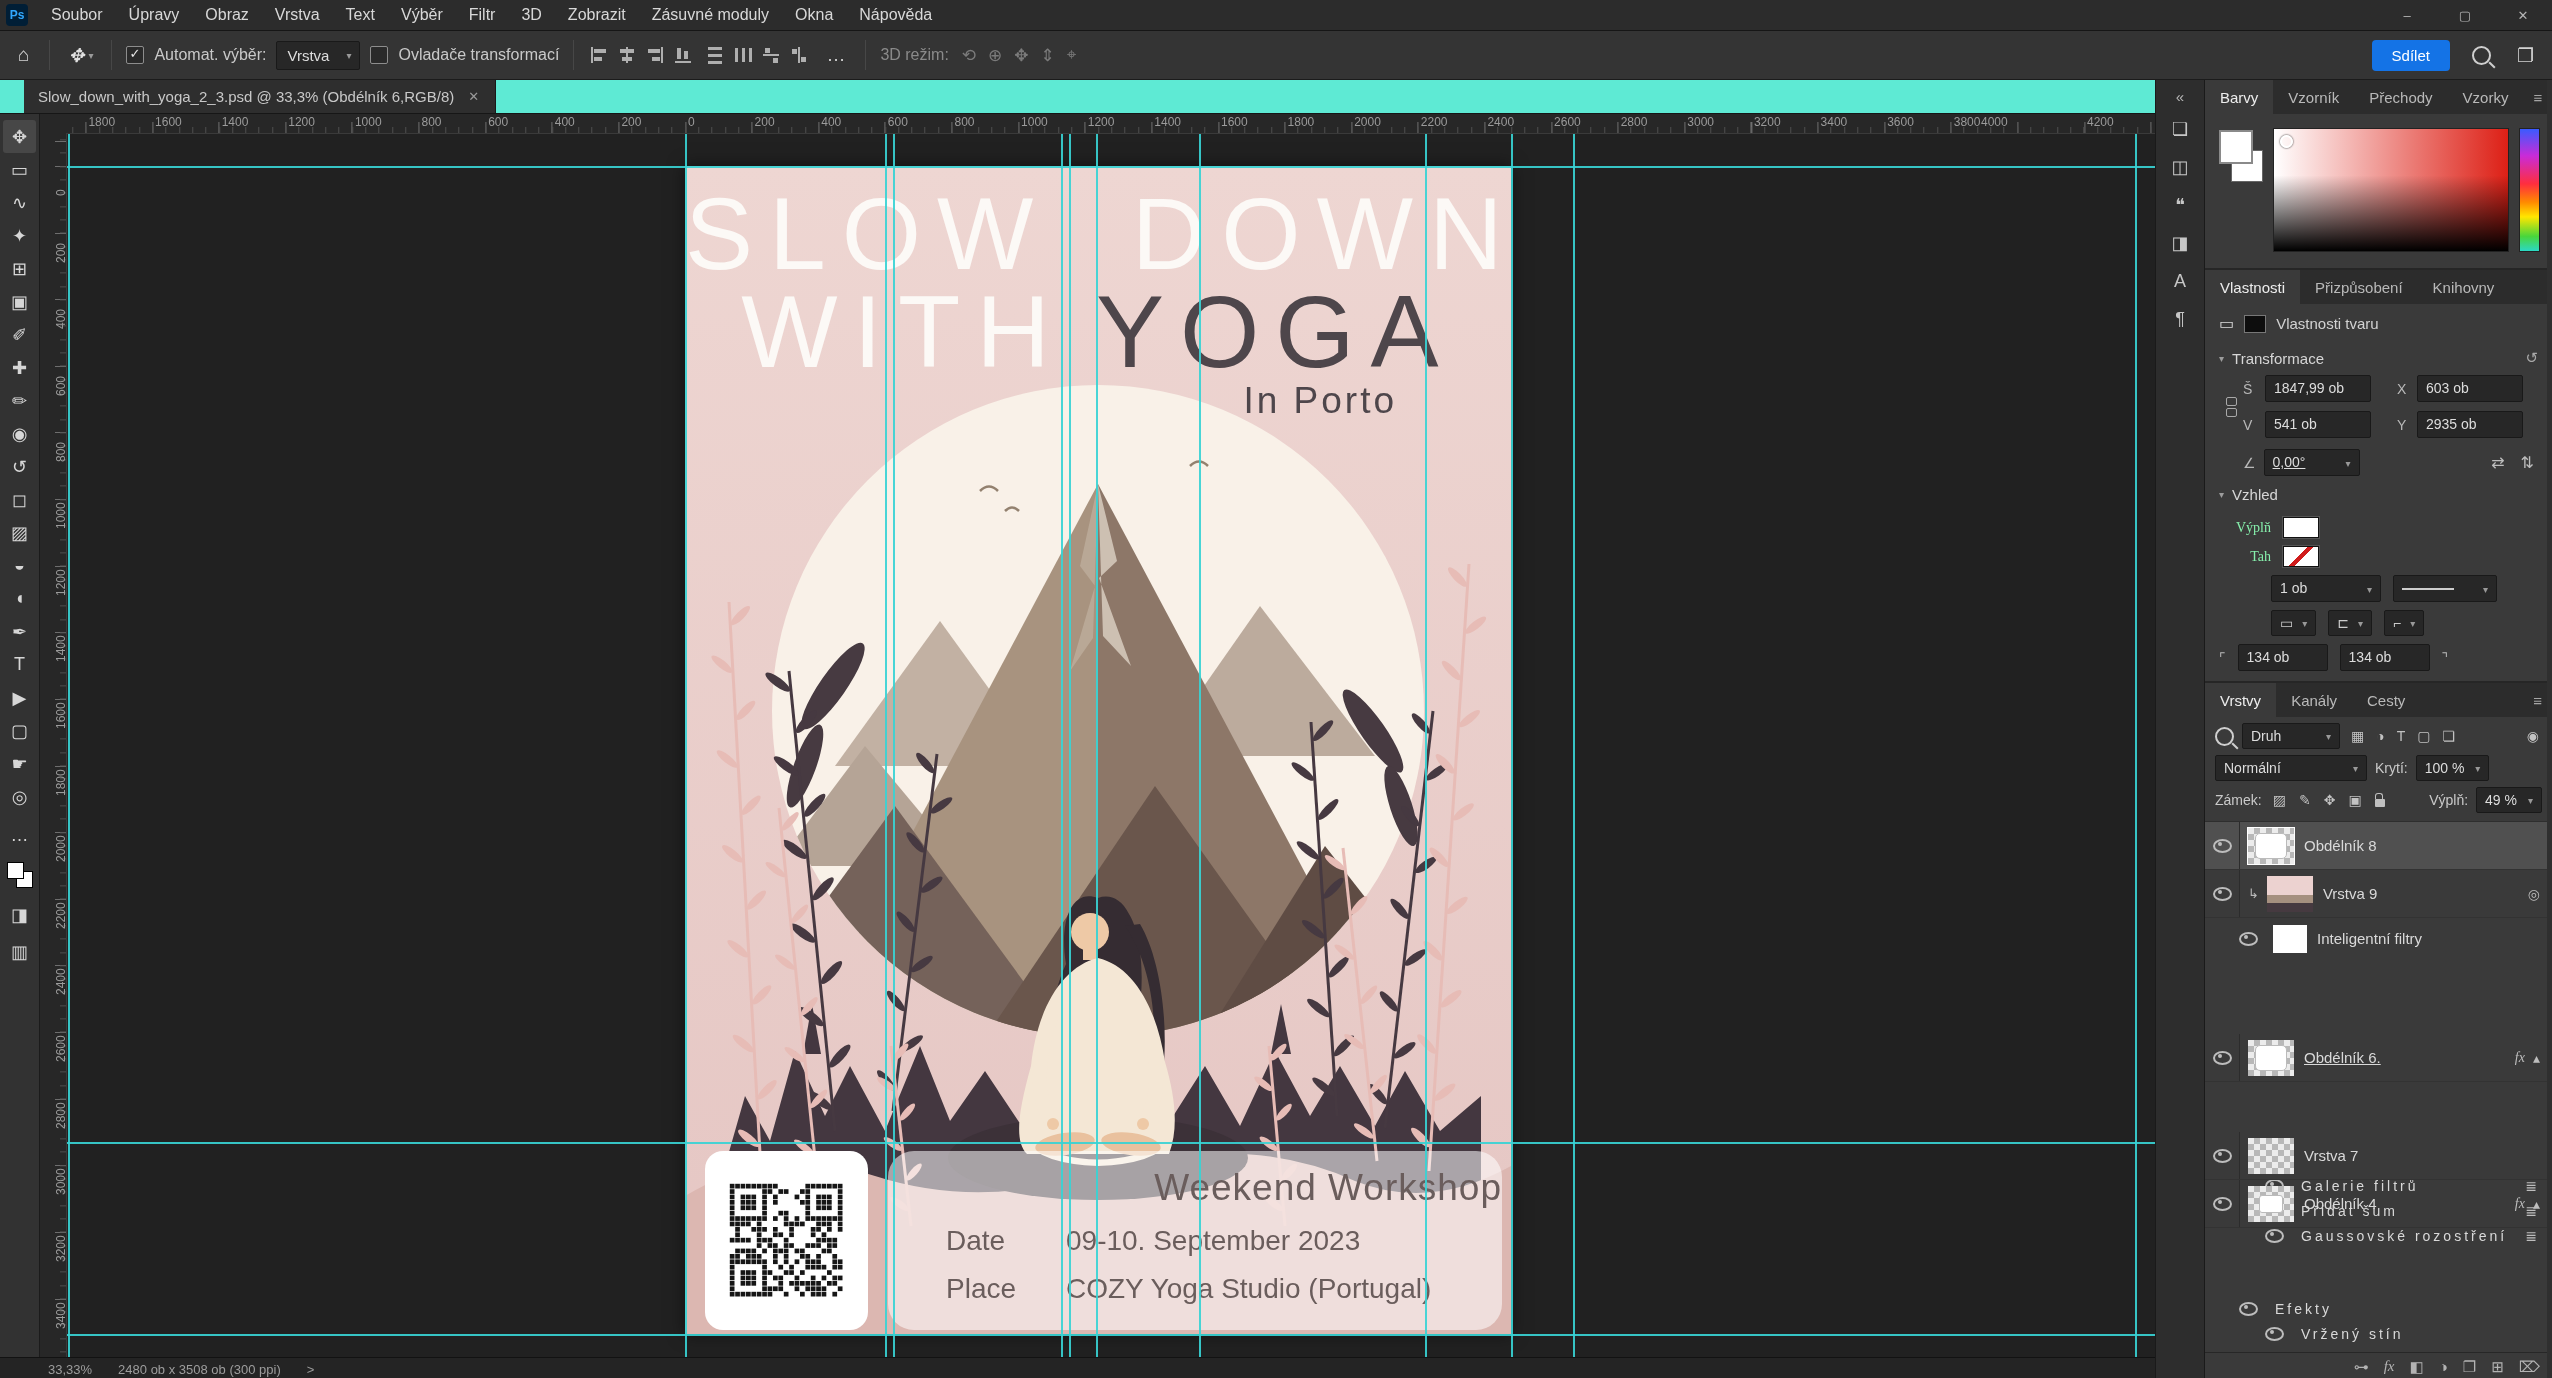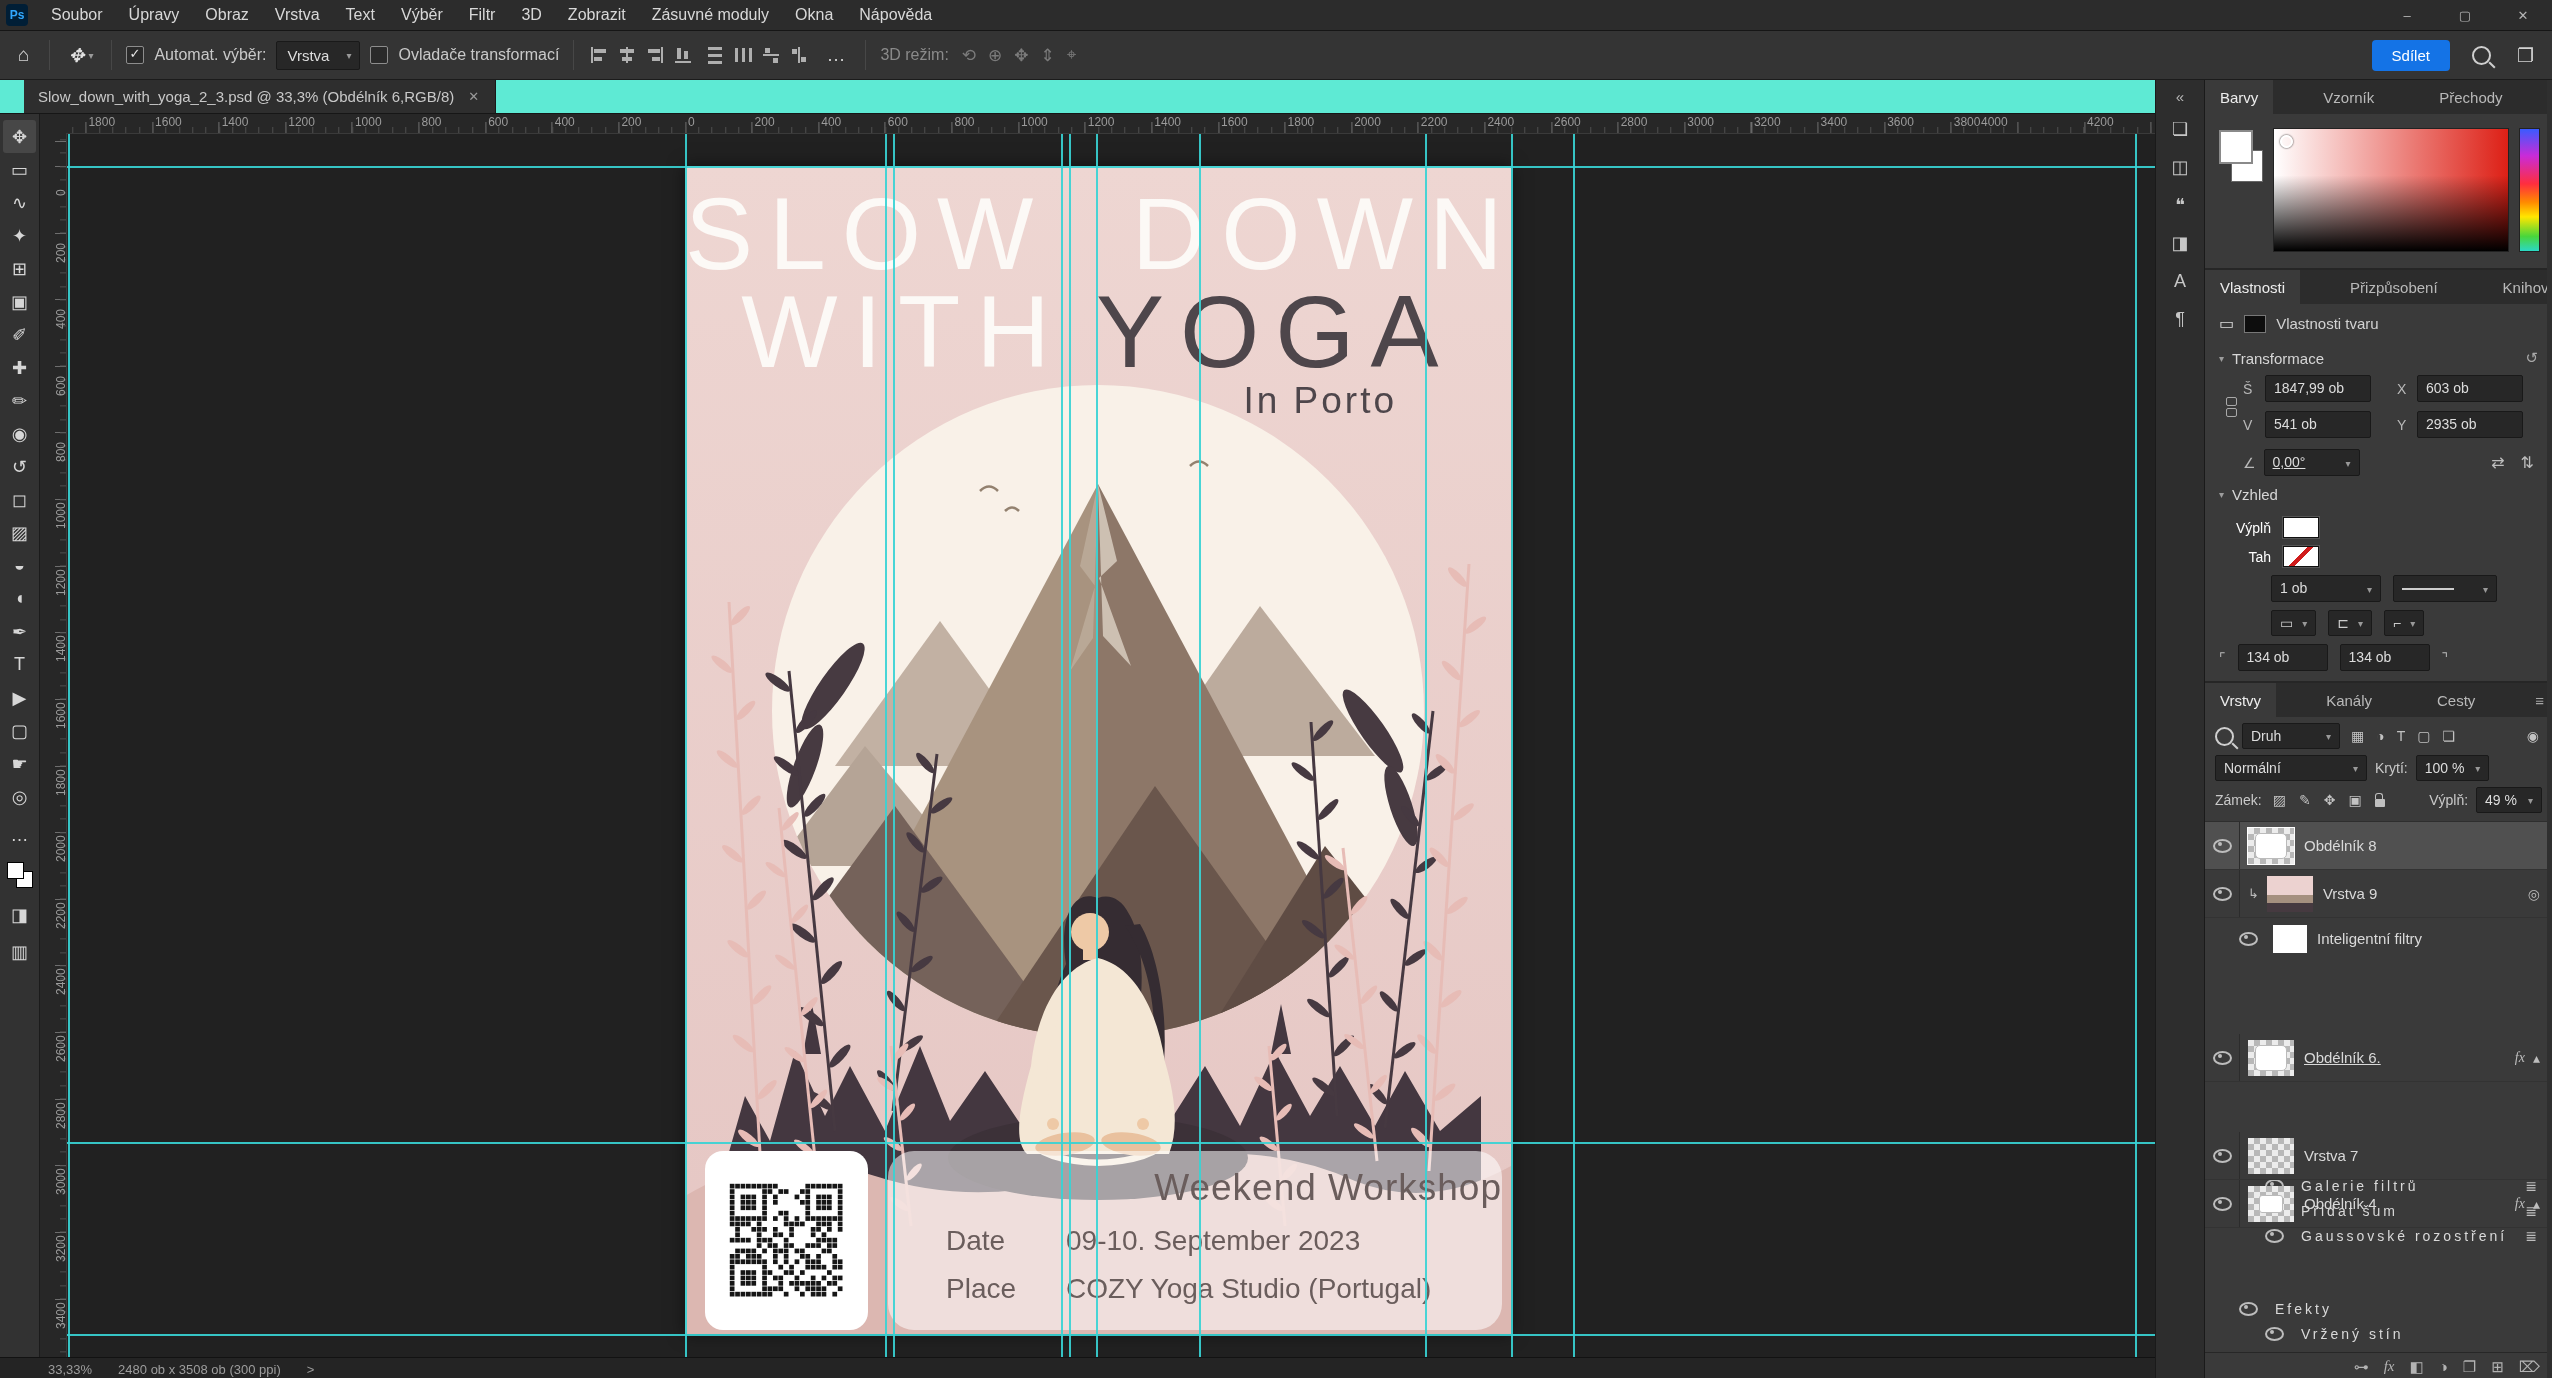--- a/index.html
+++ b/index.html
@@ -101,21 +101,21 @@
 
   
   .panel-strip{width:48px;background:#2d2d2d;border-left:1px solid #1a1a1a;display:flex;flex-direction:column;
                align-items:center;padding-top:4px;gap:2px;}
   .strip-ic{width:40px;height:38px;display:flex;align-items:center;justify-content:center;font-size:18px;color:#c6c6c6;}
   .strip-collapse{font-size:15px;color:#b5b5b5;height:24px;display:flex;align-items:center;}
 
   .right-panels{width:347px;background:#3a3a3a;border-left:1px solid #1a1a1a;display:flex;flex-direction:column;
                 position:relative;}
   .right-panels::after{content:"";position:absolute;right:0;top:0;bottom:0;width:5px;background:#2f2f2f;}
-  .panel-tabs{display:flex;background:#2c2c2c;align-items:stretch;height:34px;flex:none;position:relative;gap:35px;}
+  .panel-tabs{display:flex;background:#2c2c2c;align-items:stretch;height:34px;flex:none;position:relative;}
   .panel-tabs .tab{padding:0 15px;display:flex;align-items:center;font-size:15px;color:#b9b9b9;}
   .panel-tabs .tab.active{background:#3a3a3a;color:#ededed;}
   .panel-menu-ic{margin-left:auto;padding:0 10px;display:flex;align-items:center;color:#a5a5a5;font-size:15px;}
 
   .colors-panel{border-bottom:2px solid #262626;flex:none;}
   .colors-body{display:flex;gap:10px;padding:14px 12px 16px 12px;}
   .fgbg{position:relative;width:46px;height:122px;flex:none;}
   .fgbg .fg{position:absolute;left:2px;top:2px;width:30px;height:30px;background:#fff;border:2px solid #8a8a8a;z-index:2;}
   .fgbg .bg{position:absolute;left:14px;top:22px;width:30px;height:30px;background:#fff;border:1px solid #666;}
   .sb-square{flex:1;height:122px;position:relative;border:1px solid #222;
@@ -137,21 +137,21 @@
   .chain{grid-row:1 / span 2;display:flex;flex-direction:column;gap:2px;align-items:center;}
   .chain i{width:9px;height:7px;border:1.5px solid #a9a9a9;border-radius:2px;display:block;}
   .tl{color:#b9b9b9;font-size:14px;}
   .pfield{background:#272727;border:1px solid #191919;border-radius:2px;color:#ddd;font-size:14px;
           padding:4px 8px;min-height:17px;}
   .angle-row{display:flex;align-items:center;gap:8px;padding:9px 14px 0 38px;}
   .angle-row .pfield{width:78px;text-decoration:underline;}
   .flip-ic{margin-left:auto;font-size:16px;color:#bdbdbd;padding:0 4px;}
   .flip-ic + .flip-ic{margin-left:0;}
   .app-row{display:flex;align-items:center;gap:12px;padding:8px 14px 0 14px;}
-  .rlbl{width:52px;text-align:right;color:#ffffff;font-size:14px;flex:none;}
+  .rlbl{width:52px;text-align:right;color:#86efac;font-size:14px;flex:none;font-family:Liberation Serif, serif;}
   .swatch-fill{width:34px;height:19px;background:#fff;border:1px solid #111;box-shadow:0 0 0 1px #555;}
   .swatch-stroke{width:34px;height:19px;border:1px solid #111;box-shadow:0 0 0 1px #555;
       background:linear-gradient(135deg,#fff 44%,#d01c1c 44%,#d01c1c 56%,#fff 56%);}
   .stroke-style{width:86px;display:flex;align-items:center;}
   .stroke-style .line{display:block;width:52px;height:2px;background:#ccc;}
   .mini-dd{background:#272727;border:1px solid #191919;border-radius:2px;color:#ccc;font-size:14px;
            padding:4px 22px 4px 8px;}
 
   .layers-panel{flex:1;display:flex;flex-direction:column;min-height:0;}
   .lrow{display:flex;align-items:center;gap:8px;padding:6px 10px 0 10px;flex:none;}

